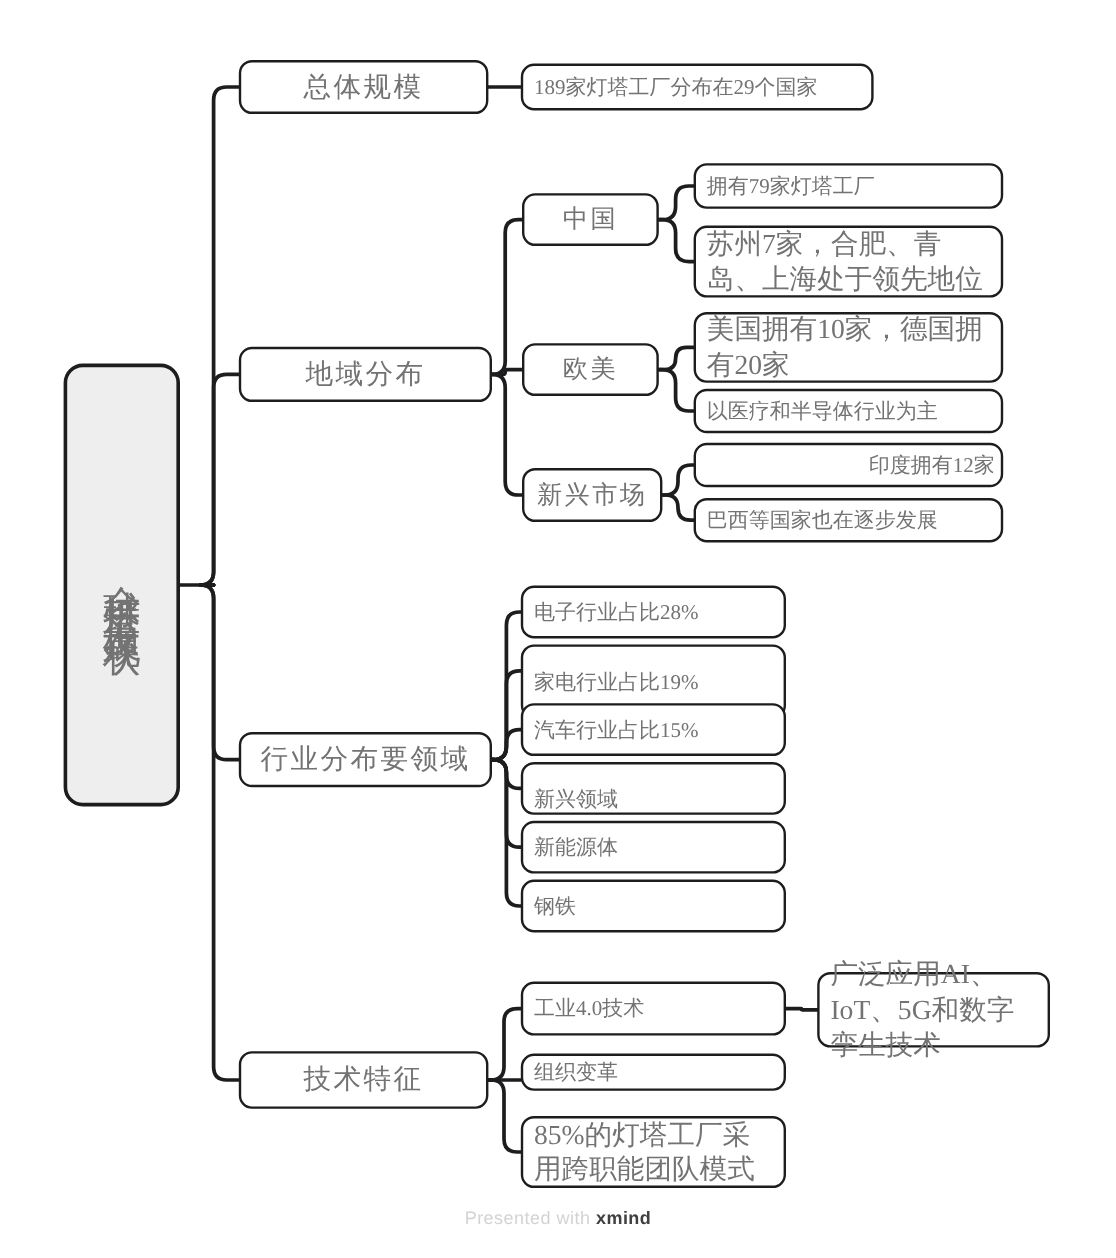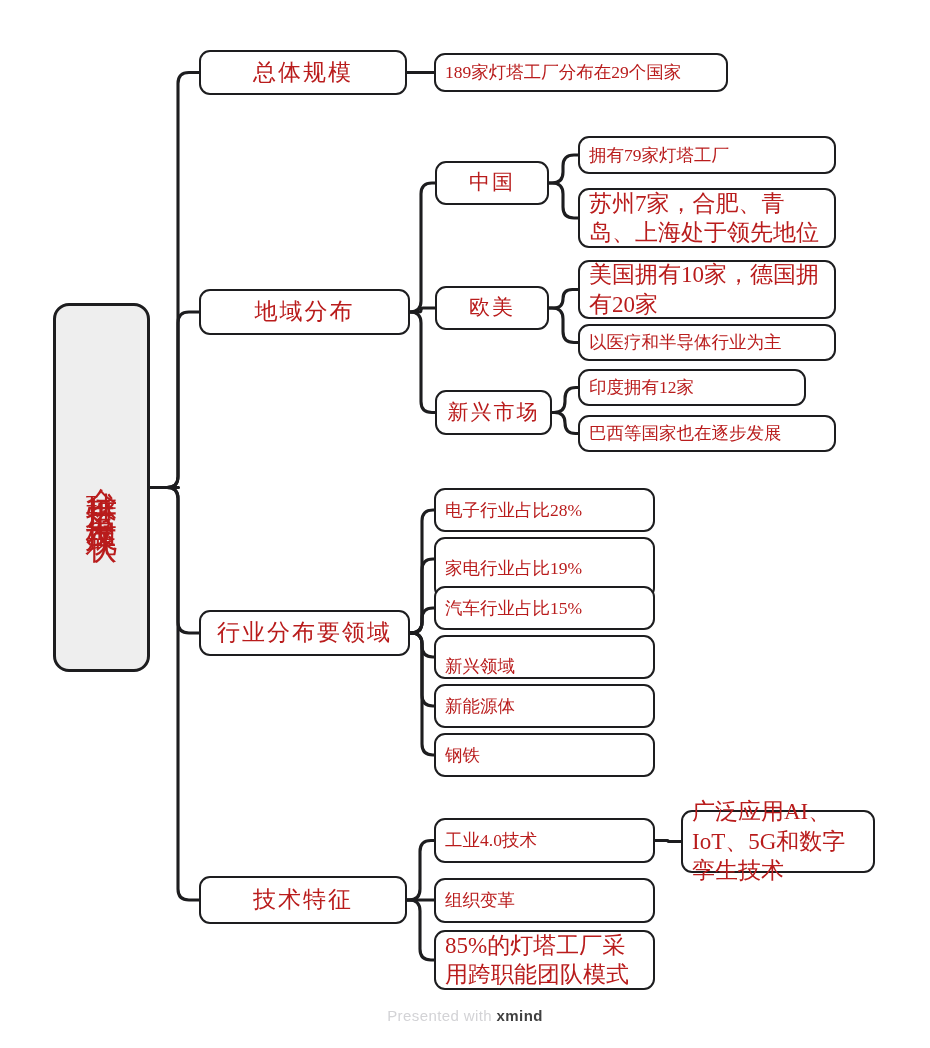--- a/index.html
+++ b/index.html
@@ -13,21 +13,21 @@
   #canvas{position:absolute;left:0;top:0;width:930px;height:1048px;}
   #links{position:absolute;left:0;top:0;width:930px;height:1048px;pointer-events:none;}
   .node{
     position:absolute;
     box-sizing:border-box;
     border:2.6px solid #1d1d1f;
     border-radius:11px;
     background:#ffffff;
     display:flex;
     align-items:center;
-    color:#b91c1c;
+    color:#737373;
     line-height:1.2;
   }
   .node.center{ justify-content:center; text-align:center; }
   .node.lead{ justify-content:flex-start; text-align:left; padding-left:9px; padding-right:5px; }
 
   
   #root-node{
     left:53px;top:303px;width:97px;height:369px;
     background:#eeeeee;
     border:3.4px solid #1d1d1f;
@@ -129,21 +129,21 @@
   <div class="node lead leaf-node two-line" style="left:578px;top:260px;width:258px;height:59px;">
     <span>美国拥有10家，德国拥有20家</span>
   </div>
   <div class="node lead leaf-node" style="left:578px;top:324px;width:258px;height:37px;">
     <span>以医疗和半导体行业为主</span>
   </div>
 
   <div class="node center sub-node" style="left:435px;top:390px;width:117px;height:45px;">
     <span>新兴市场</span>
   </div>
-  <div class="node lead leaf-node" style="left:578px;top:369px;width:228px;height:37px;">
+  <div class="node lead leaf-node" style="left:578px;top:369px;width:258px;height:37px;justify-content:flex-end;">
     <span>印度拥有12家</span>
   </div>
   <div class="node lead leaf-node" style="left:578px;top:415px;width:258px;height:37px;">
     <span>巴西等国家也在逐步发展</span>
   </div>
 
   <div class="node center main-node" style="left:199px;top:610px;width:211px;height:46px;">
     <span>行业分布要领域</span>
   </div>
   <div class="node lead leaf-node" style="left:434px;top:488px;width:221px;height:44px;">
@@ -167,21 +167,21 @@
 
   <div class="node center main-node" style="left:199px;top:876px;width:208px;height:48px;">
     <span>技术特征</span>
   </div>
   <div class="node lead leaf-node" style="left:434px;top:818px;width:221px;height:45px;">
     <span>工业4.0技术</span>
   </div>
   <div class="node lead leaf-node two-line" style="left:681px;top:810px;width:194px;height:63px;">
     <span>广泛应用AI、IoT、5G和数字孪生技术</span>
   </div>
-  <div class="node lead leaf-node" style="left:434px;top:878px;width:221px;height:45px;">
+  <div class="node lead leaf-node" style="left:434px;top:878px;width:221px;height:31px;">
     <span>组织变革</span>
   </div>
   <div class="node lead leaf-node two-line" style="left:434px;top:930px;width:221px;height:60px;">
     <span>85%的灯塔工厂采用跨职能团队模式</span>
   </div>
 
   <div id="watermark">
     <span>Presented with </span><b>xmind</b>
   </div>
 

